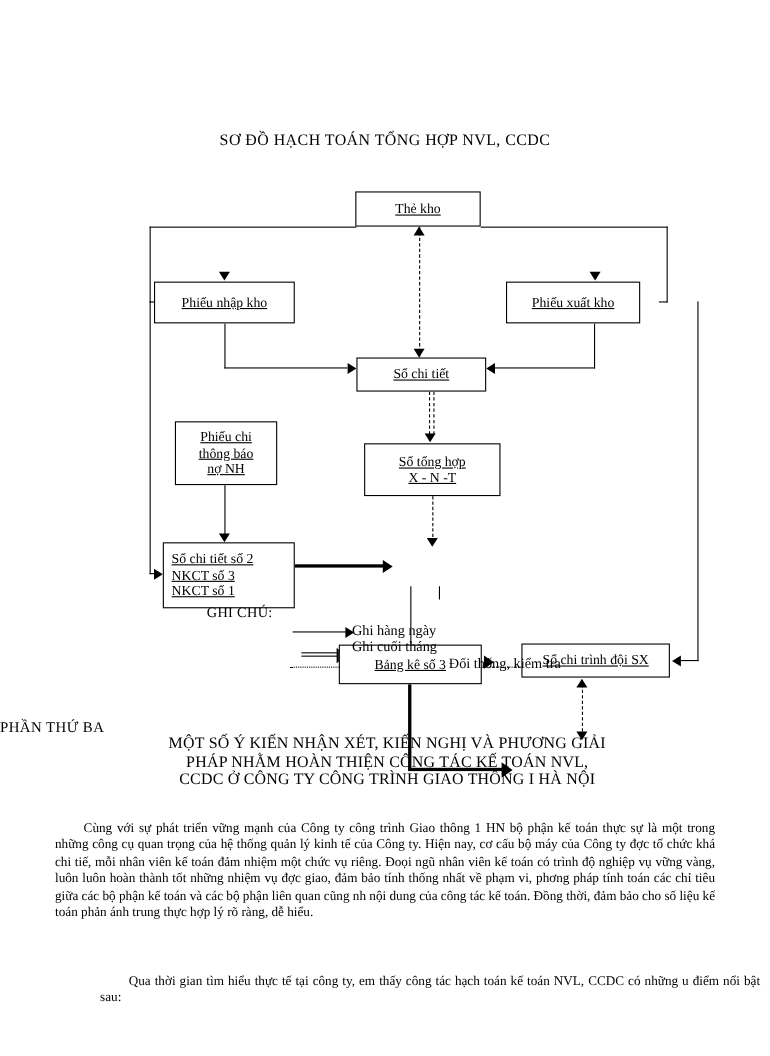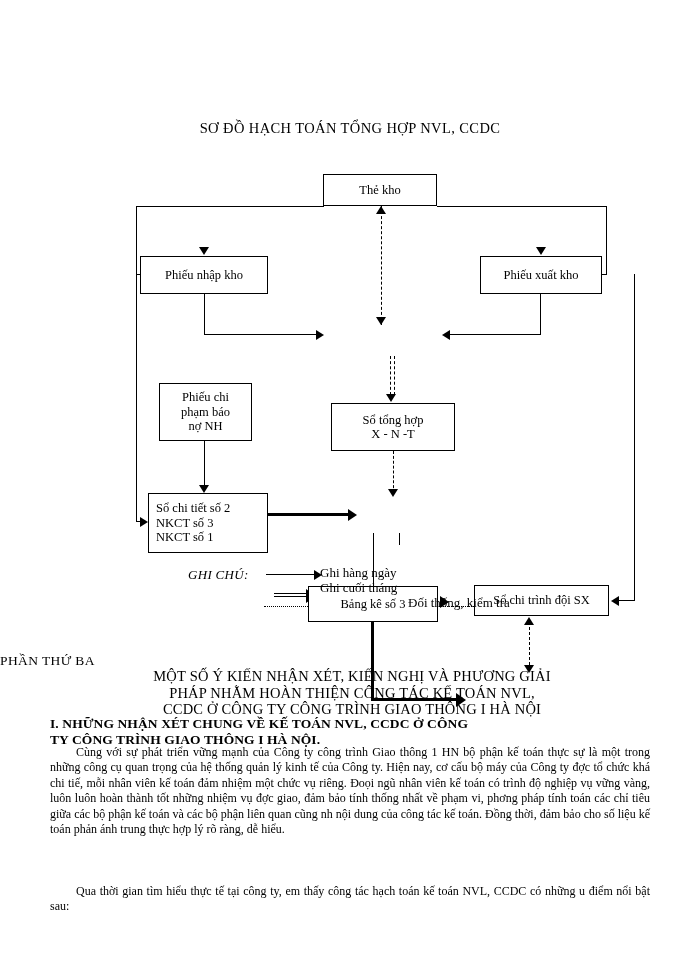--- a/index.html
+++ b/index.html
@@ -42,20 +42,21 @@
     background: #fff;
     box-sizing: border-box;
     display: flex;
     align-items: center;
     justify-content: center;
     text-align: center;
     font-size: 12.5px;
     line-height: 14.5px;
     white-space: pre-line;
     z-index: 6;
+    text-decoration: underline;
   }
 
   
   .ln {
     position: absolute;
     background: #000;
     z-index: 3;
   }
   .hln { height: 1.4px; }
   .vln { width: 1.4px; }
@@ -111,25 +112,24 @@
   }
   .arw.left {
     border-top: 5px solid transparent;
     border-bottom: 5px solid transparent;
     border-right: 8px solid #000;
   }
 
   
   .legend-label {
     position: absolute;
-    left: 188px; top: 567px;
+    left: 188px; top: 549px;
     font-size: 13px;
     letter-spacing: 0.3px;
     z-index: 7;
-    font-style: italic;
   }
   .legend-text {
     position: absolute;
     font-size: 13px;
     line-height: 15px;
     z-index: 7;
     white-space: nowrap;
   }
 
   
@@ -169,46 +169,47 @@
     left: 50px;
     width: 600px;
     font-size: 12px;
     line-height: 15.4px;
     text-align: justify;
     text-align-last: left;
     z-index: 2;
     text-indent: 26px;
   }
   #par1 { top: 745px; }
-  #par2 { top: 884px; }
+  #par2 { top: 884px; margin-left: 41px; }
 
   .page-number {
     position: absolute;
     left: 0; top: 925px;
     width: 700px;
     text-align: center;
     font-size: 13px;
   }
 </style>
 </head>
 <body>
 
 <div class="page">
 
   <div class="diagram-title">SƠ ĐỒ HẠCH TOÁN TỔNG HỢP NVL, CCDC</div>
 
   <div class="box" style="left:323px; top:174px; width:114px; height:32px;">Thẻ kho</div>
 
   <div class="box" style="left:140px; top:256px; width:128px; height:38px;">Phiếu nhập kho</div>
 
-  <div class="box" style="left:480px; top:256px; width:122px; height:38px;">Phiếu xuất kho</div>
-
+  <div class="box" style="left:460px; top:256px; width:122px; height:38px;">Phiếu xuất kho</div>
+
+  <div class="box" style="left:324px; top:325px; width:118px; height:31px;">Sổ chi tiết</div>
 
   <div class="box" style="left:159px; top:383px; width:93px; height:58px;">Phiếu chi
-phạm báo
+thông báo
 nợ NH</div>
 
   <div class="box" style="left:331px; top:403px; width:124px; height:48px;">Sổ tổng hợp
 X - N -T</div>
 
   <div class="box" style="left:148px; top:493px; width:120px; height:60px; justify-content:flex-start; padding-left:7px; text-align:left;">Sổ chi tiết số 2
 NKCT số 3
 NKCT số 1</div>
 
 
@@ -285,19 +286,17 @@
   <div class="arw right" style="left:314px; top:570px;"></div>
 
   <div class="legend-text" style="left:320px; top:565px;">Ghi hàng ngày</div>
   <div class="legend-text" style="left:320px; top:580px;">Ghi cuối tháng</div>
   <div class="legend-text" style="left:408px; top:595px;">Đối thống, kiểm tra</div>
 
   <div class="heading-part">PHẦN THỨ BA</div>
   <div class="heading-main">MỘT SỐ Ý KIẾN NHẬN XÉT, KIẾN NGHỊ VÀ PHƯƠNG GIẢI
 PHÁP NHẰM HOÀN THIỆN CÔNG TÁC KẾ TOÁN NVL,
 CCDC Ở CÔNG TY CÔNG TRÌNH GIAO THÔNG I HÀ NỘI</div>
-  <div class="heading-section">I. NHỮNG NHẬN XÉT CHUNG VỀ KẾ TOÁN NVL, CCDC Ở CÔNG
-TY CÔNG TRÌNH GIAO THÔNG I HÀ NỘI.</div>
   <div class="body-par" id="par1">Cùng với sự phát triển vững mạnh của Công ty công trình Giao thông 1 HN bộ phận kế toán thực sự là một trong những công cụ quan trọng của hệ thống quản lý kinh tế của Công ty. Hiện nay, cơ cấu bộ máy của Công ty đợc  tổ chức khá chi tiế, mỗi nhân viên kế toán đảm nhiệm một chức vụ riêng. Đoọi ngũ nhân viên kế toán có trình độ nghiệp vụ vững vàng, luôn luôn hoàn thành tốt những nhiệm vụ đợc   giao, đảm bảo tính thống nhất về phạm vi, phơng pháp tính toán các chỉ tiêu giữa các bộ phận kế toán và các bộ phận liên quan cũng nh  nội dung của công tác kế toán. Đồng thời, đảm bảo cho số liệu kế toán phản ánh trung thực hợp lý rõ ràng, dễ hiểu.</div>
   <div class="body-par" id="par2">Qua thời gian tìm hiểu thực tế tại công ty, em thấy công tác hạch toán kế toán NVL, CCDC có những u   điểm nổi bật sau:</div>
 
 
 </div>
 
 </body></html>

